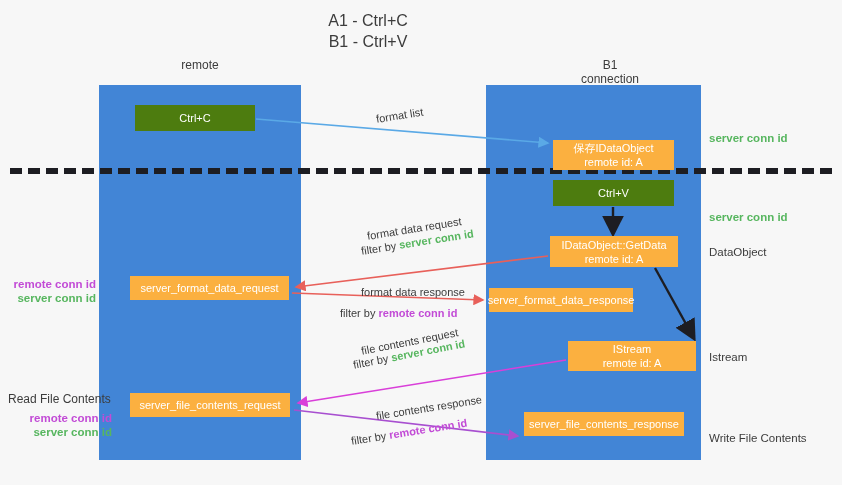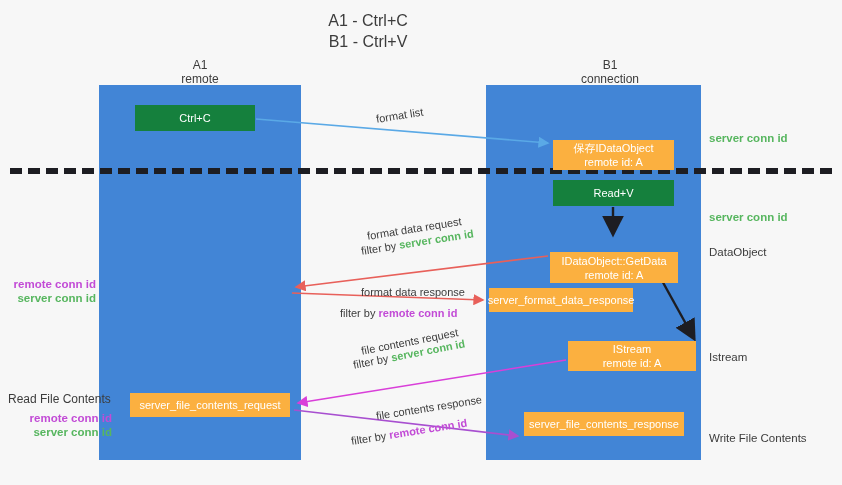--- a/index.html
+++ b/index.html
@@ -38,28 +38,28 @@
   }
 
   
   .node{
     box-sizing:border-box;
     display:flex;flex-direction:column;
     align-items:center;justify-content:center;
     color:#ffffff;font-size:11px;line-height:14px;
     text-align:center;padding:3px 6px;
   }
-  .node.green{background:#15803d;}
+  .node.green{background:#4d7c0f;}
   .node.orange{background:#fbb040;}
 
   
   #n-ctrlc{left:135px;top:105px;width:120px;height:26px;}
   #n-save{left:553px;top:128px;width:121px;height:30px;margin-top:12px;}
   #n-ctrlv{left:553px;top:180px;width:121px;height:26px;}
-  #n-getdata{left:550px;top:252px;width:128px;height:31px;}
+  #n-getdata{left:550px;top:236px;width:128px;height:31px;}
   #n-sfdreq{left:130px;top:276px;width:159px;height:24px;}
   #n-sfdresp{left:489px;top:288px;width:144px;height:24px;}
   #n-istream{left:568px;top:341px;width:128px;height:30px;}
   #n-sfcreq{left:130px;top:393px;width:160px;height:24px;}
   #n-sfcresp{left:524px;top:412px;width:160px;height:24px;}
 
   
   .side-note{font-size:11.5px;line-height:15px;}
   .green-txt{color:#57b65f;font-weight:bold;}
   .magenta-txt{color:#c24bd6;font-weight:bold;}
@@ -98,21 +98,20 @@
 <body>
 
 <div id="stage">
 
   <div class="abs" id="title">
     <div>A1 - Ctrl+C</div>
     <div>B1 - Ctrl+V</div>
   </div>
 
   <div class="abs col-head" id="head-a">
-    <div>A1</div>
     <div>remote</div>
   </div>
   <div class="abs col-head" id="head-b">
     <div>B1</div>
     <div>connection</div>
   </div>
 
   <div class="abs lane" id="lane-a"></div>
   <div class="abs lane" id="lane-b"></div>
 
@@ -155,28 +154,31 @@
   <div class="abs node green" id="n-ctrlc">
     <span>Ctrl+C</span>
   </div>
 
   <div class="abs node orange" id="n-save">
     <span>保存IDataObject</span>
     <span>remote id: A</span>
   </div>
 
   <div class="abs node green" id="n-ctrlv">
-    <span>Read+V</span>
+    <span>Ctrl+V</span>
   </div>
 
   <div class="abs node orange" id="n-getdata">
     <span>IDataObject::GetData</span>
     <span>remote id: A</span>
   </div>
 
+  <div class="abs node orange" id="n-sfdreq">
+    <span>server_format_data_request</span>
+  </div>
 
   <div class="abs node orange" id="n-sfdresp">
     <span>server_format_data_response</span>
   </div>
 
   <div class="abs node orange" id="n-istream">
     <span>IStream</span>
     <span>remote id: A</span>
   </div>
 

